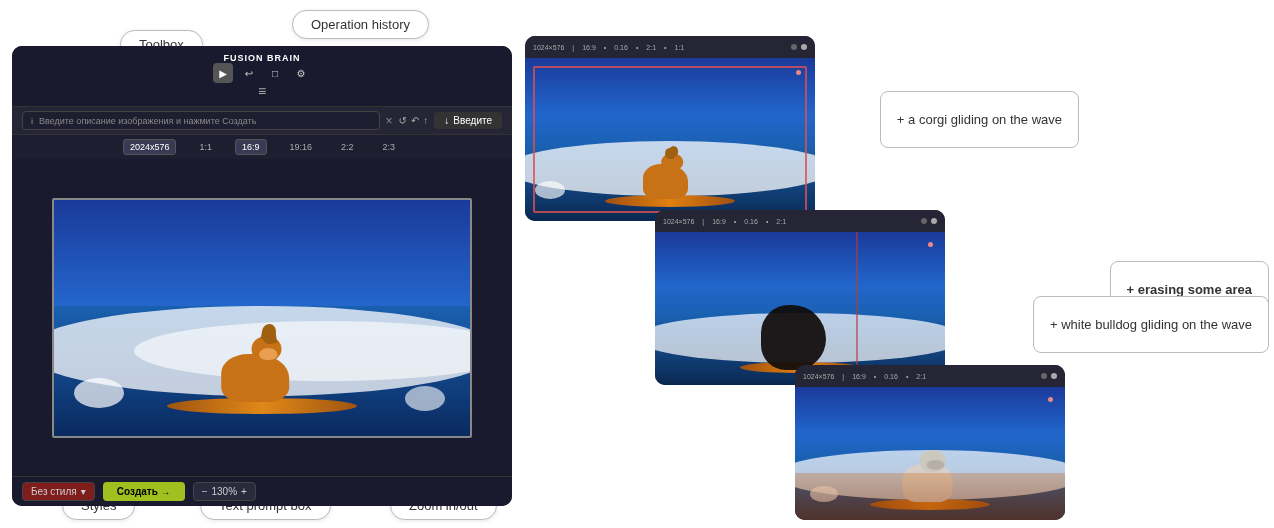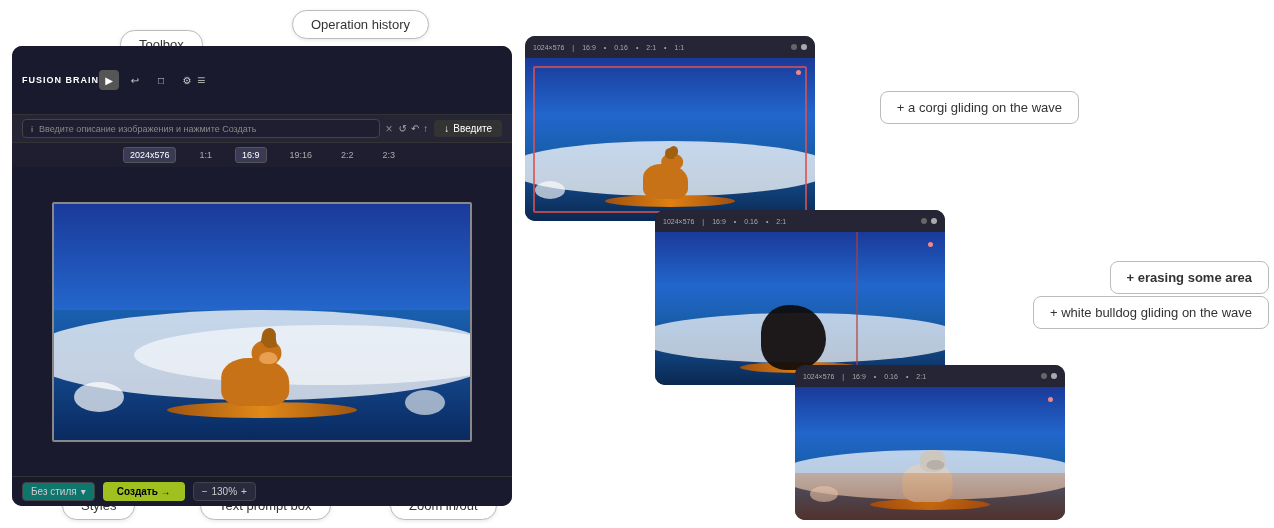--- a/index.html
+++ b/index.html
@@ -22,25 +22,26 @@
       background: #1a1a2e;
       border-radius: 10px;
       overflow: hidden;
       display: flex;
       flex-direction: column;
     }
 
     .editor-topbar {
       display: flex;
       align-items: center;
-      justify-content: flex-start;
-      padding: 24px 10px;
+      justify-content: space-between;
+      padding: 7px 10px;
       background: #1a1a2e;
       border-bottom: 1px solid #333;
       min-height: 32px;
+      flex-direction: column;
     }
 
     .editor-toolbar-icons {
       display: flex;
       gap: 6px;
       align-items: center;
     }
 
     .toolbar-icon {
       width: 20px;
@@ -163,21 +164,21 @@
     .bottom-bar {
       display: flex;
       align-items: center;
       padding: 5px 10px;
       background: #1a1a2e;
       border-top: 1px solid #333;
       gap: 8px;
     }
 
     .style-dropdown {
-      background: #0f766e;
+      background: #7f1d1d;
       border: 1px solid #444;
       border-radius: 4px;
       color: #ccc;
       font-size: 10px;
       padding: 3px 8px;
       cursor: pointer;
       display: flex;
       align-items: center;
       gap: 4px;
     }
@@ -312,21 +313,21 @@
       padding: 0 8px;
       gap: 6px;
     }
 
     
     .right-annotation {
       position: absolute;
       background: #fff;
       border: 1px solid #bbb;
       border-radius: 8px;
-      padding: 8px 16px;
+      padding: 20px 16px;
       font-size: 13px;
       color: #333;
       white-space: nowrap;
     }
 
     .right-anno-1 {
       right: 195px;
       top: 91px;
     }
 

